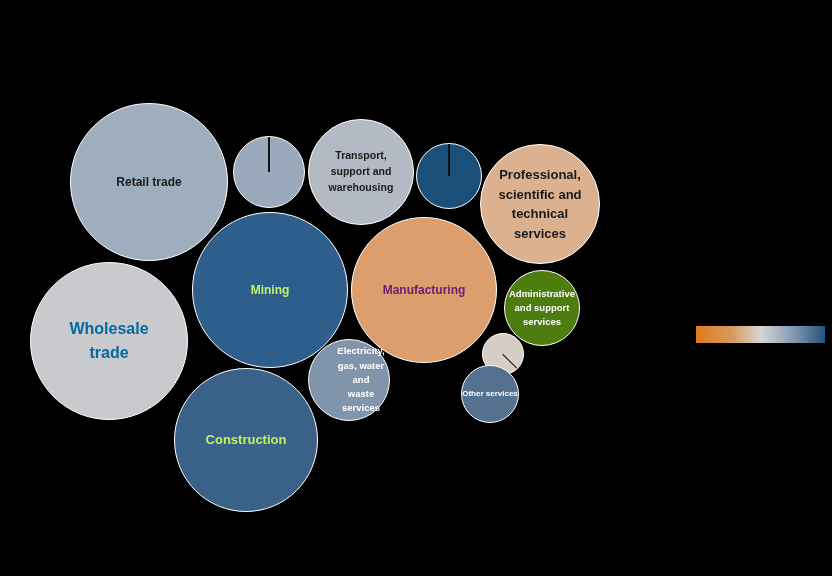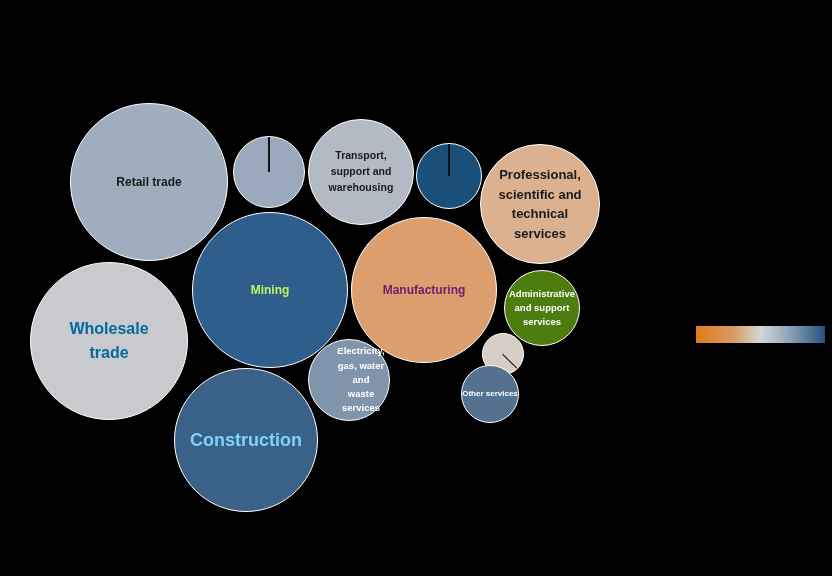--- a/index.html
+++ b/index.html
@@ -112,19 +112,19 @@
           <span>gas, water and</span>
           <span>waste services</span>
         </div>
       </div>
       <div class="bubble" style="left: 437px; top: 365px; width: 58px; height: 58px; background: rgb(84, 113, 143); margin-left: 24px;">
         <div class="bubble-label" style="color: rgb(255, 255, 255); font-size: 8px;">
           <span>Other services</span>
         </div>
       </div>
       <div class="bubble" style="left: 174px; top: 368px; width: 144px; height: 144px; background: rgb(58, 98, 136);">
-        <div class="bubble-label" style="color: #7dd3fc; font-size: 18px;">
+        <div class="bubble-label" style="color: #bef264; font-size: 13px;">
           <span>Construction</span>
         </div>
       </div>
     </div>
   <div id="colorbar" style="left: 696px; top: 326px; width: 129px; height: 17px; background: linear-gradient(to right, rgb(224, 123, 26) 0%, rgb(216, 154, 94) 28%, rgb(214, 214, 214) 50%, rgb(143, 163, 184) 72%, rgb(36, 82, 125) 100%);"></div>
 </div>
 
 </body></html>

